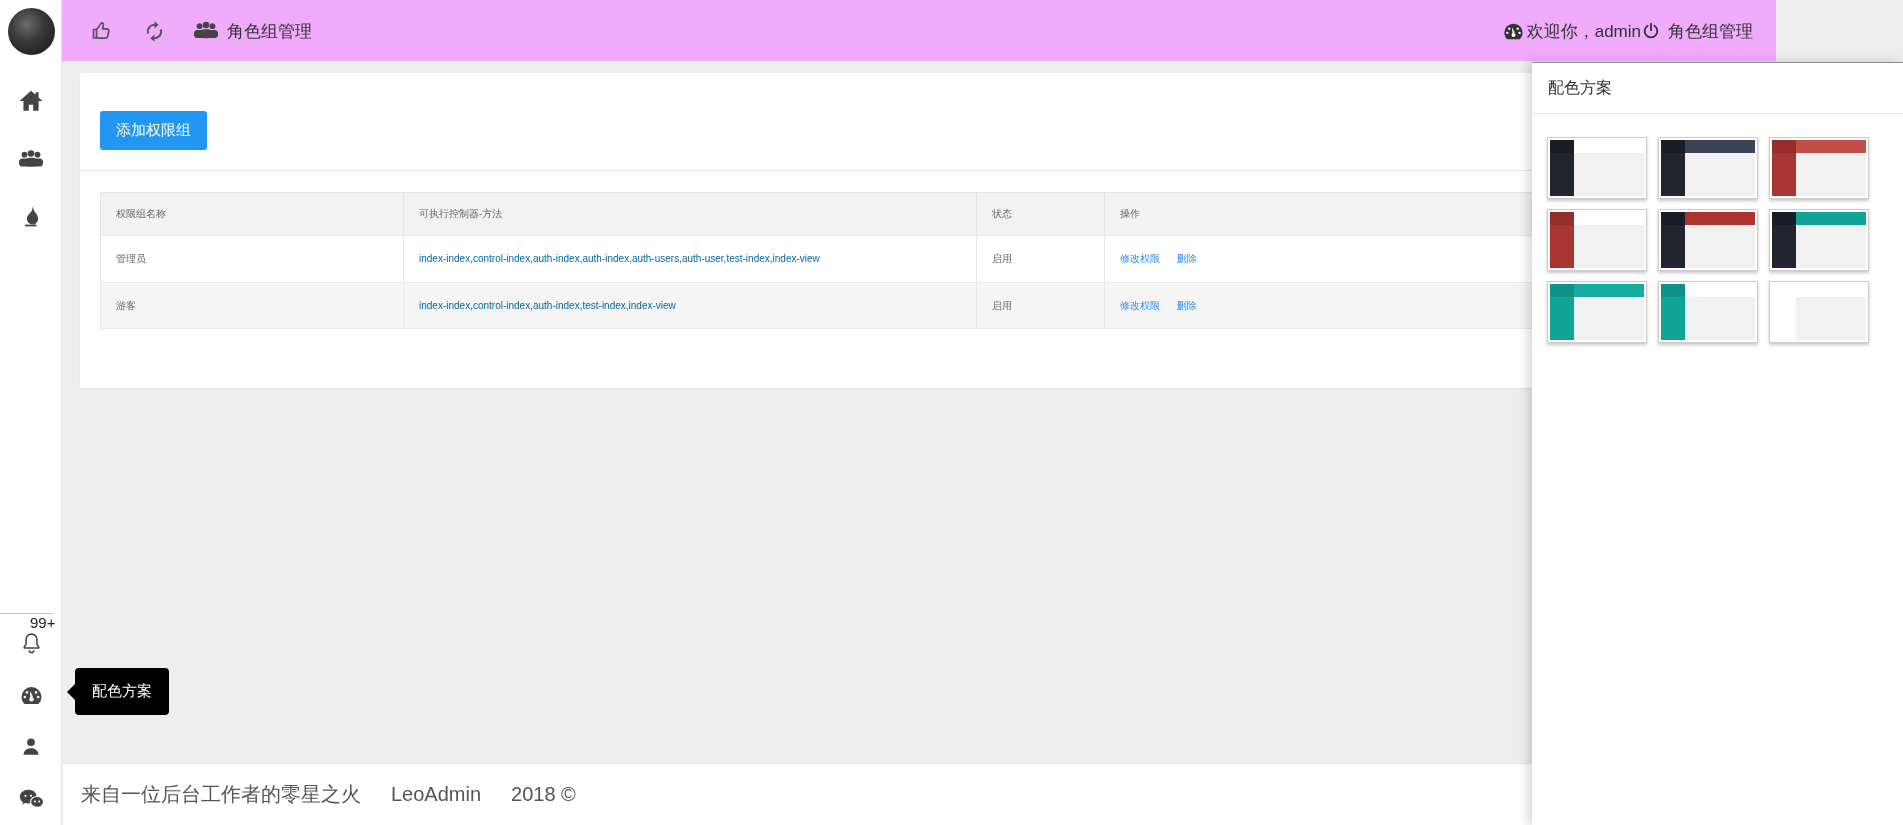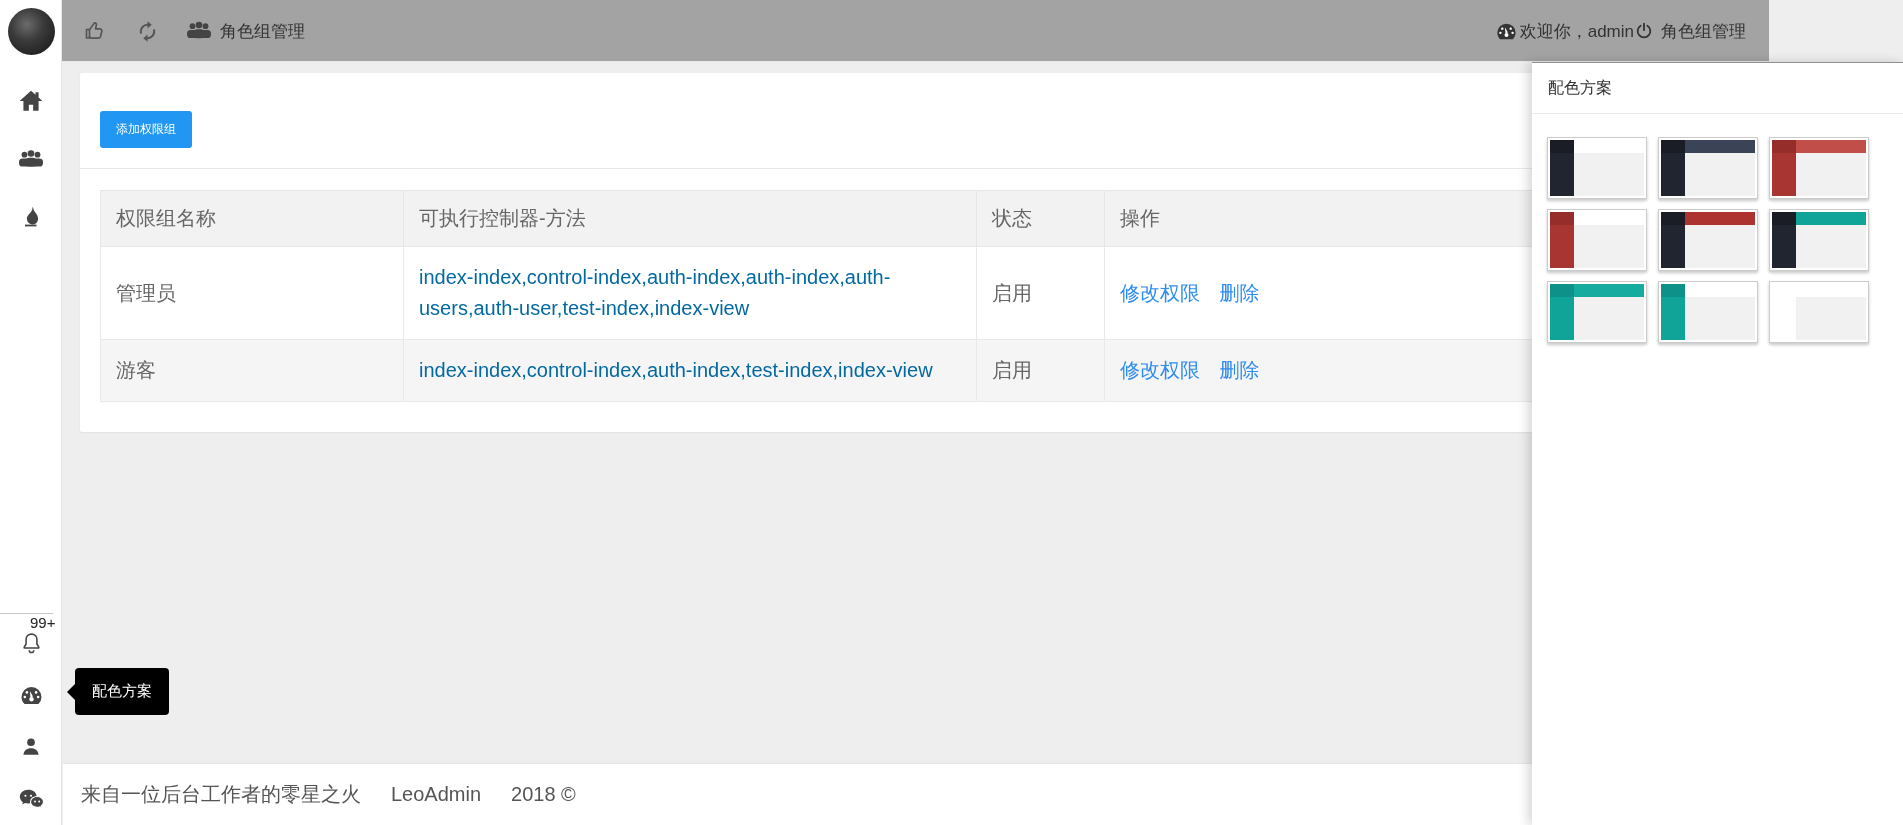--- a/index.html
+++ b/index.html
@@ -1,21 +1,21 @@
 <!DOCTYPE html>
 <html><head>
 <meta charset="utf-8">
 <style>
   * { margin:0; padding:0; box-sizing:border-box; }
   html,body { width:1903px; height:825px; overflow:hidden;
     font-family:"Liberation Sans","DejaVu Sans",sans-serif; background:#eeeeee; color:#333; }
 
   
-  .navbar { position:absolute; left:2px; top:0; width:1767px; height:62px;
-    background:#a3a3a3; border-bottom:1px solid #e8e8e8; z-index:20; }
+  .navbar { position:absolute; left:9px; top:0; width:1767px; height:62px;
+    background:#f0abfc; border-bottom:1px solid #e8e8e8; z-index:20; }
   .nav-left { position:absolute; left:80px; top:0; height:62px; display:flex; align-items:center; gap:26px; }
   .nav-icon-btn { width:26px; height:26px; display:flex; align-items:center; justify-content:center; cursor:pointer; }
   .page-title-wrap { display:flex; align-items:center; gap:8px; }
   .page-title { font-size:17px; color:#333; }
   .nav-right { position:absolute; right:23px; top:0; height:62px; display:flex; align-items:center; }
   .nav-right .txt { font-size:17px; color:#333; }
   .logout-group { display:flex; align-items:center; gap:7px; cursor:pointer; }
 
   
   .sidebar { position:absolute; left:0; top:0; width:62px; height:825px;
@@ -31,26 +31,26 @@
   .tooltip { position:absolute; left:75px; top:668px; background:#000; color:#fff;
     font-size:15px; padding:14px 17px; border-radius:4px; z-index:50; white-space:nowrap; }
   .tooltip:before { content:""; position:absolute; left:-8px; top:50%; margin-top:-8px;
     border:8px solid transparent; border-right-color:#000; border-left:none; }
 
   
   .content { position:absolute; left:63px; top:62px; width:1840px; height:701px; background:#eeeeee; }
   .card { position:absolute; left:17px; top:11px; width:1806px; min-height:315px; background:#fff;
     border-radius:2px; box-shadow:0 1px 2px rgba(0,0,0,0.06); }
   .card-header { padding:38px 20px 20px 20px; border-bottom:1px solid #e8e8e8; }
-  .btn-add { display:inline-block; background:#2196f3; color:#fff; font-size:12px;
+  .btn-add { display:inline-block; background:#2196f3; color:#fff; font-size:15px;
     border:none; border-radius:3px; padding:10px 16px; cursor:pointer;
     font-family:"Liberation Sans","DejaVu Sans",sans-serif; }
   .card-body { padding:21px 20px 30px 20px; }
 
-  table.perm { width:100%; border-collapse:collapse; table-layout:fixed; font-size:20px;padding-left:28px; }
+  table.perm { width:100%; border-collapse:collapse; table-layout:fixed; font-size:10px;padding-left:28px; }
   .perm th { background:#f2f2f2; color:#666; font-weight:normal; text-align:left;
     padding:14px 15px; border:1px solid #e6e6e6; }
   .perm td { color:#666; padding:15px 15px; border:1px solid #e9e9e9; line-height:1.55; }
   .perm tbody tr:nth-child(even) td { background:#f5f5f5; }
   .perm .methods { color:#0369a1; overflow-wrap:break-word; }
   .perm a.op { color:#2d8cf0; text-decoration:none; margin-right:14px; cursor:pointer; }
 
   
   .footer { position:absolute; left:63px; bottom:0; width:1840px; height:62px; background:#fff;
     border-top:1px solid #e6e6e6; display:flex; align-items:center; padding-left:18px; z-index:10; }

